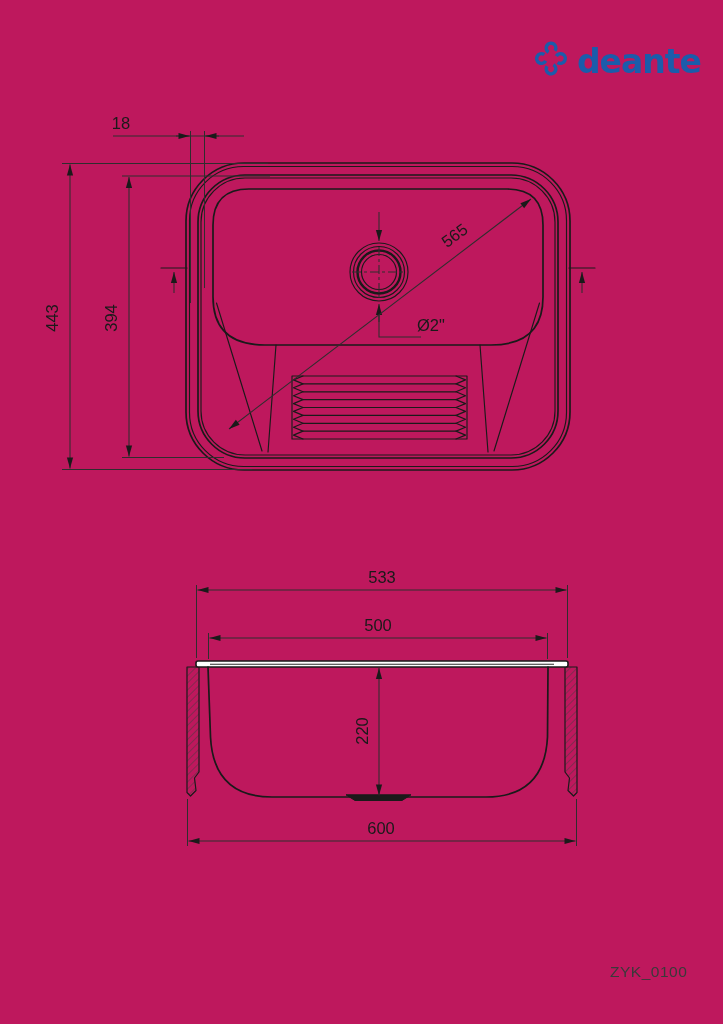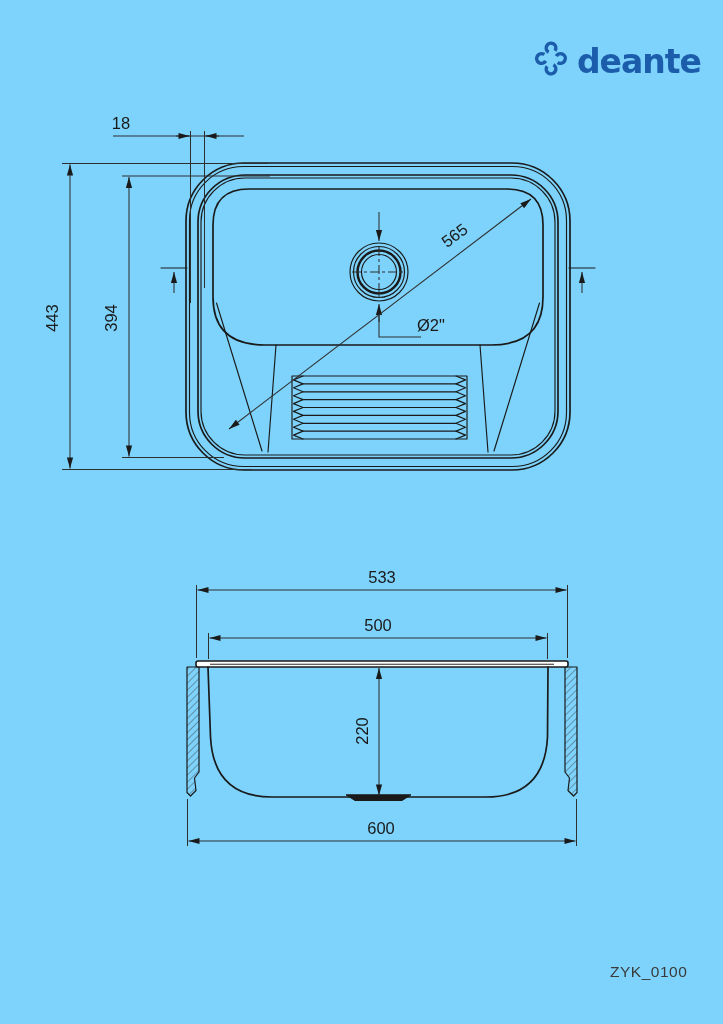--- a/index.html
+++ b/index.html
@@ -1,16 +1,16 @@
 <!DOCTYPE html>
 <html><head>
 <meta charset="utf-8">
 <style>
   html,body{margin:0;padding:0;background:#ffffff;}
-  .page{position:relative;width:723px;height:1024px;background:#7dd3fc;overflow:hidden;
+  .page{position:relative;width:723px;height:1024px;background:#be185d;overflow:hidden;
         font-family:"Liberation Sans",sans-serif;}
   svg{display:block;}
   .ol   {fill:none;stroke:#1a1a1a;stroke-width:1.7;stroke-linejoin:round;stroke-linecap:round;}
   .ol2  {fill:none;stroke:#1a1a1a;stroke-width:1.15;stroke-linejoin:round;stroke-linecap:round;}
   .thin {fill:none;stroke:#2e2e2e;stroke-width:1.05;stroke-linecap:butt;}
   .dimtxt{font-family:"Liberation Sans",sans-serif;font-size:16.5px;fill:#1a1a1a;}
   .codetxt{font-family:"Liberation Sans",sans-serif;font-size:15.5px;fill:#3a3a3a;letter-spacing:.5px;}
   .brandtxt{font-family:"DejaVu Sans",sans-serif;font-size:33px;font-weight:700;fill:#1b5cab;letter-spacing:-1px;}
   .hatched{fill:url(#hatch);stroke:#1a1a1a;stroke-width:1.2;stroke-linejoin:round;}
 </style>

